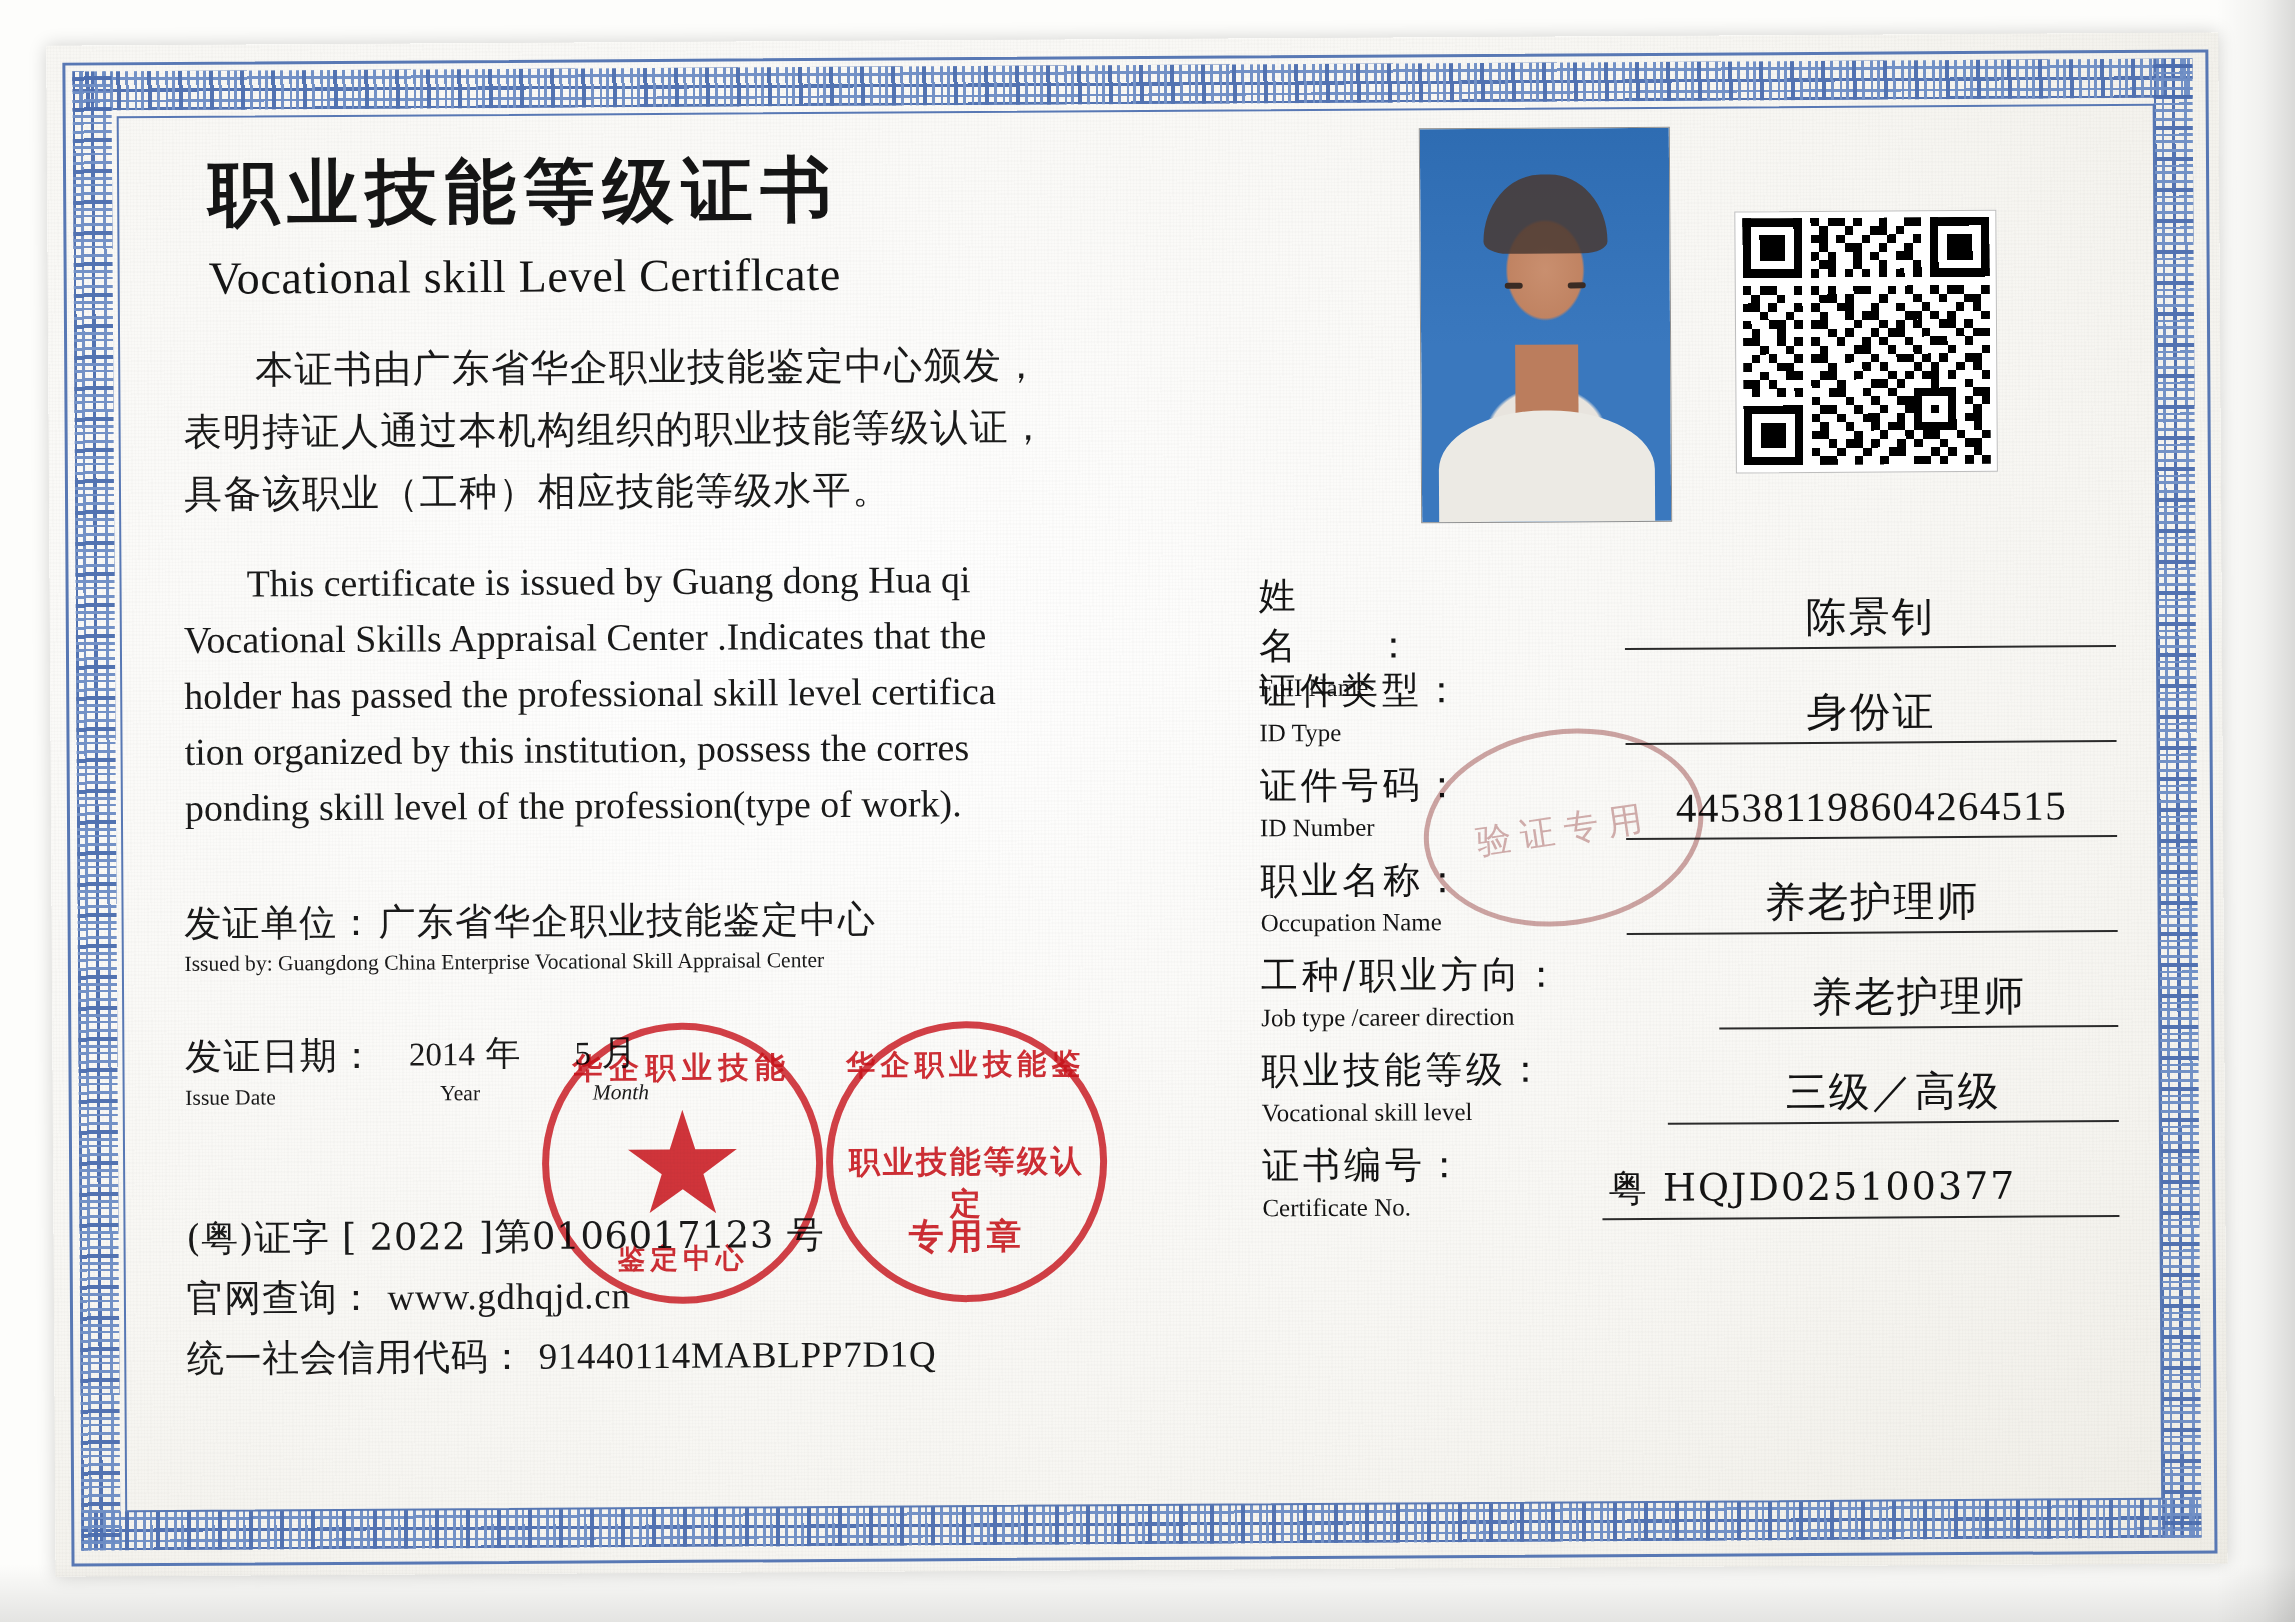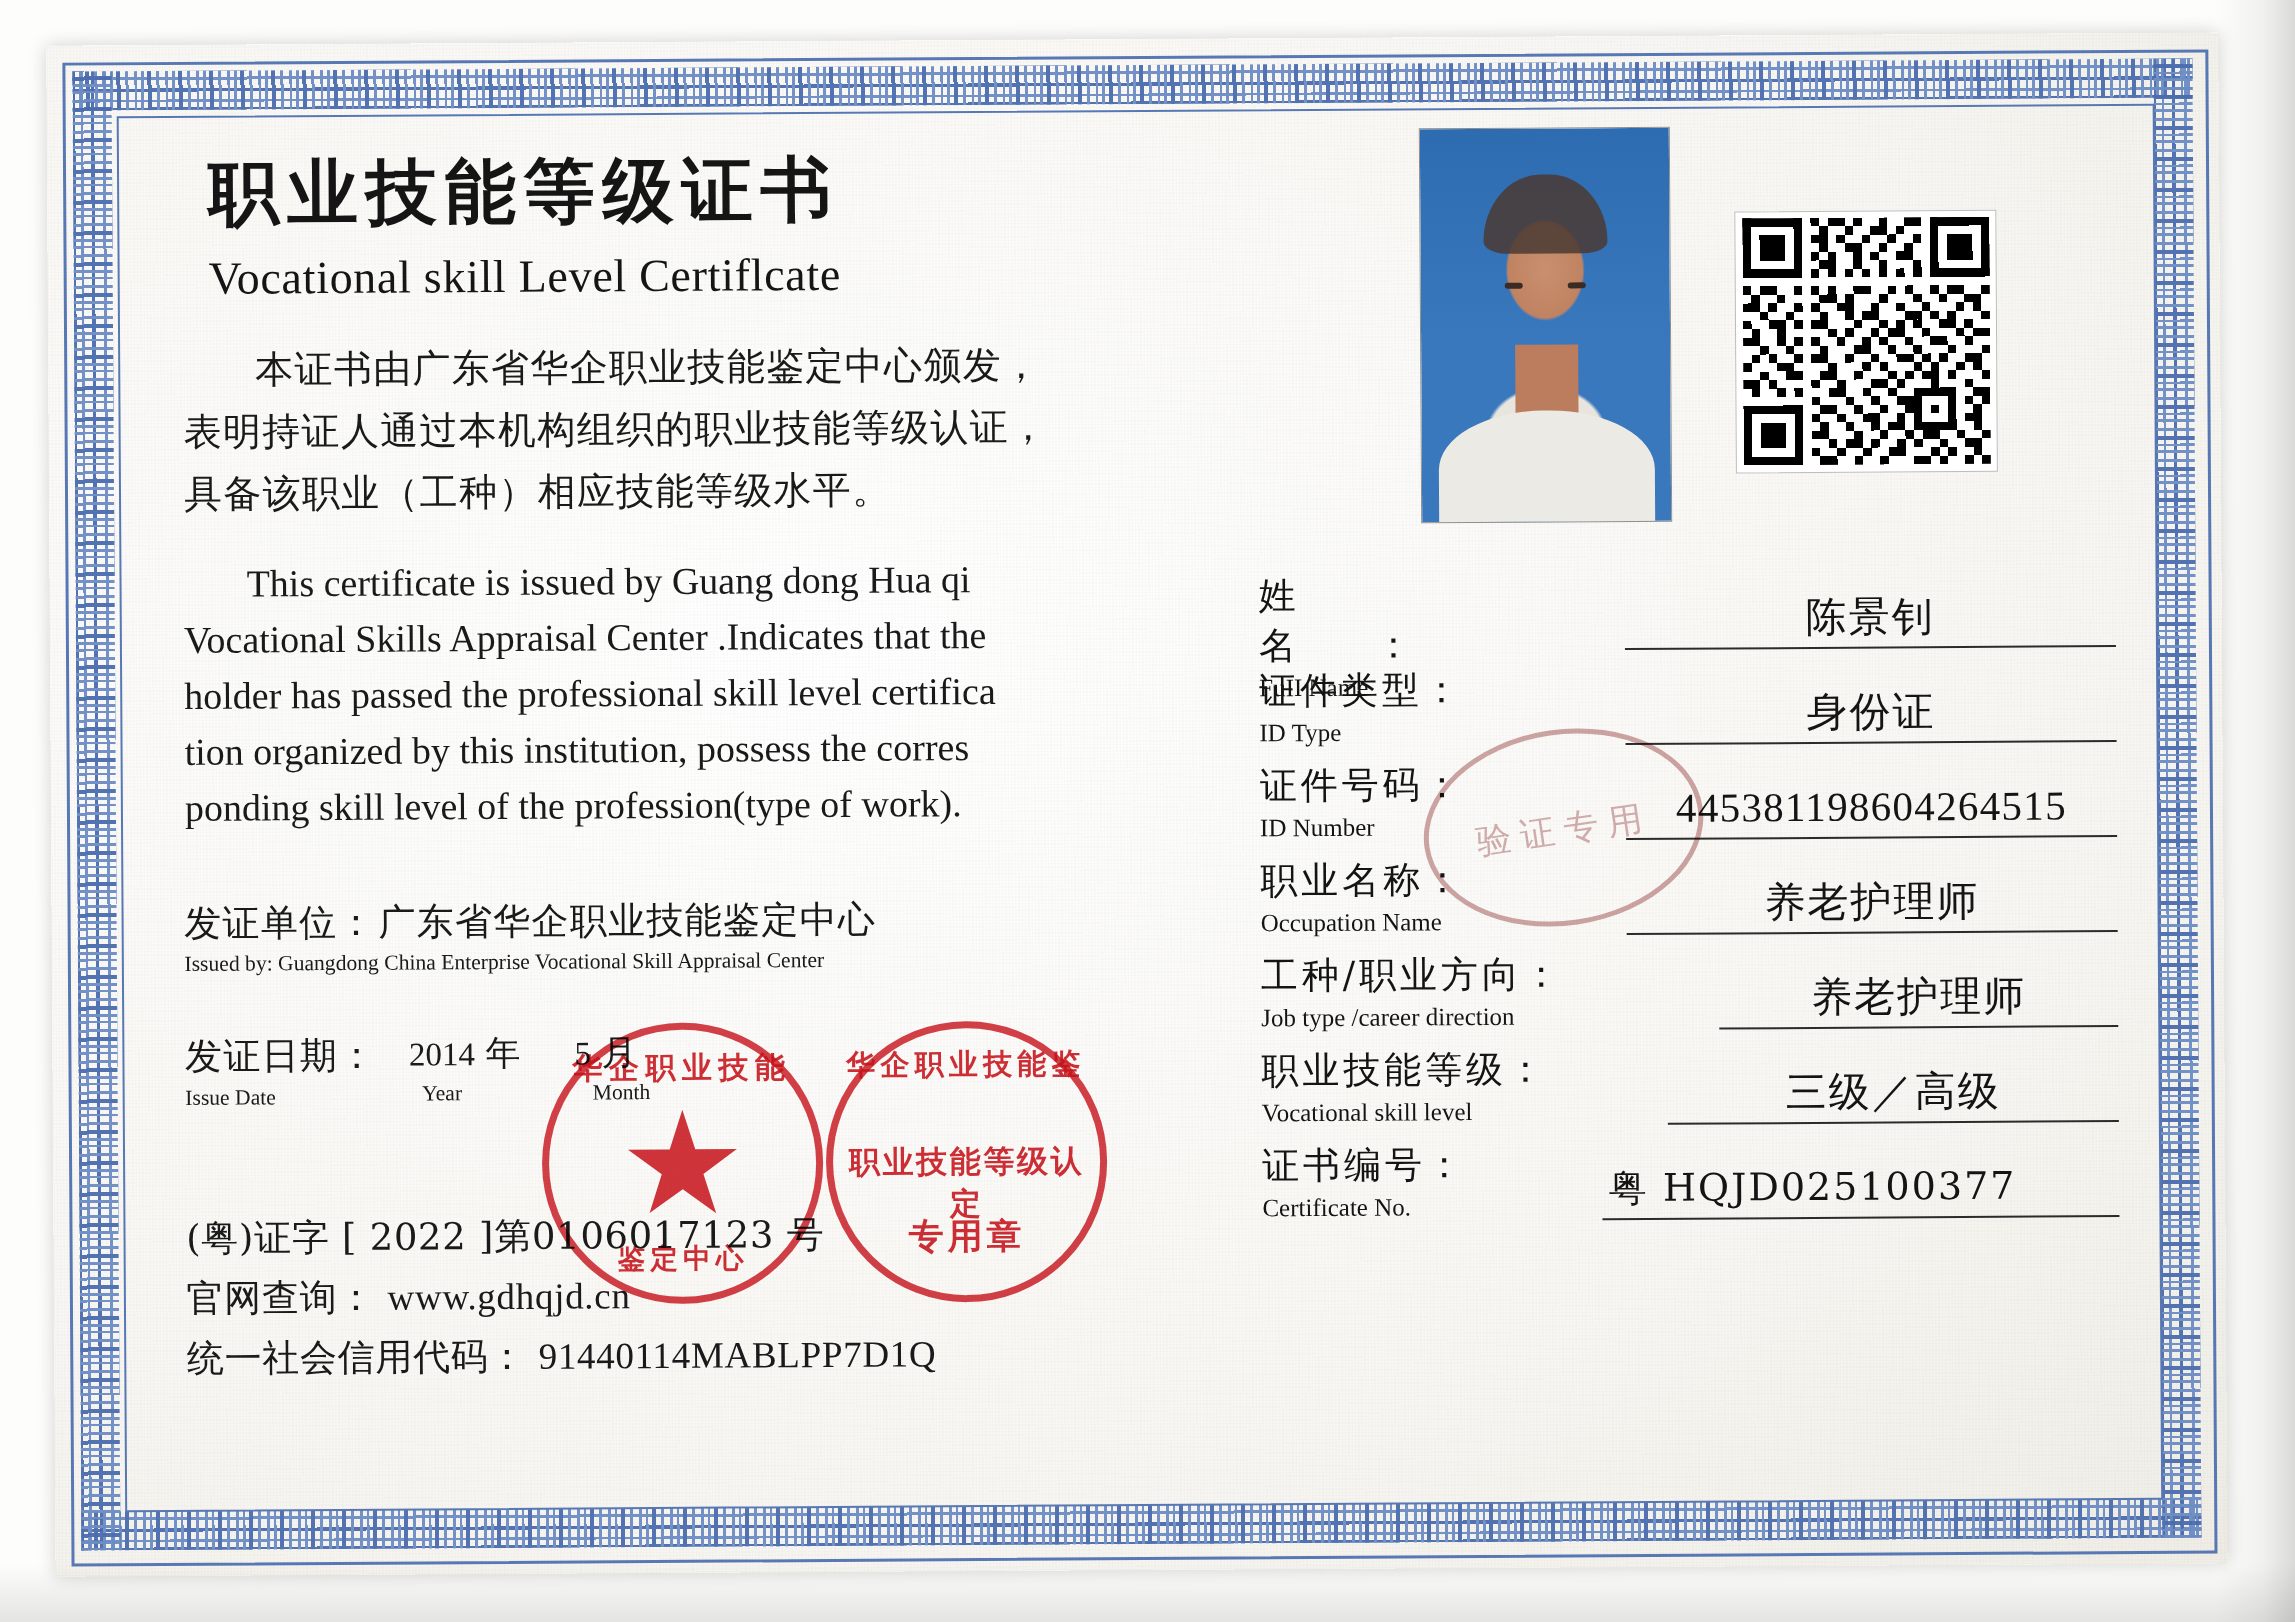--- a/index.html
+++ b/index.html
@@ -456,26 +456,26 @@
         </div>
 
         <div class="date-row">
           <div class="dlabel">
             <span class="lbl-cn">发证日期：</span>
             <span class="lbl-en">Issue  Date</span>
           </div>
           <div>
             <span class="date-num">2014</span>
             <span class="date-cn">年</span>
-            <span class="lbl-en" style="margin-left:21px;">Year</span>
+            <span class="lbl-en" style="margin-left:39px;">Year</span>
           </div>
           <div style="margin-left:46px;">
             <span class="date-num">5</span>
             <span class="date-cn">月</span>
-            <span class="lbl-en" style="margin-left:26px;">Month</span>
+            <span class="lbl-en" style="margin-left:26px;font-style:italic;">Month</span>
           </div>
         </div>
 
         <div class="footer-block">
           <div class="footer-line">(粤)证字 [ 2022 ]第0106017123 号</div>
           <div class="footer-line">
             <span>官网查询：</span>
             <span class="mono">www.gdhqjd.cn</span>
           </div>
           <div class="footer-line">

